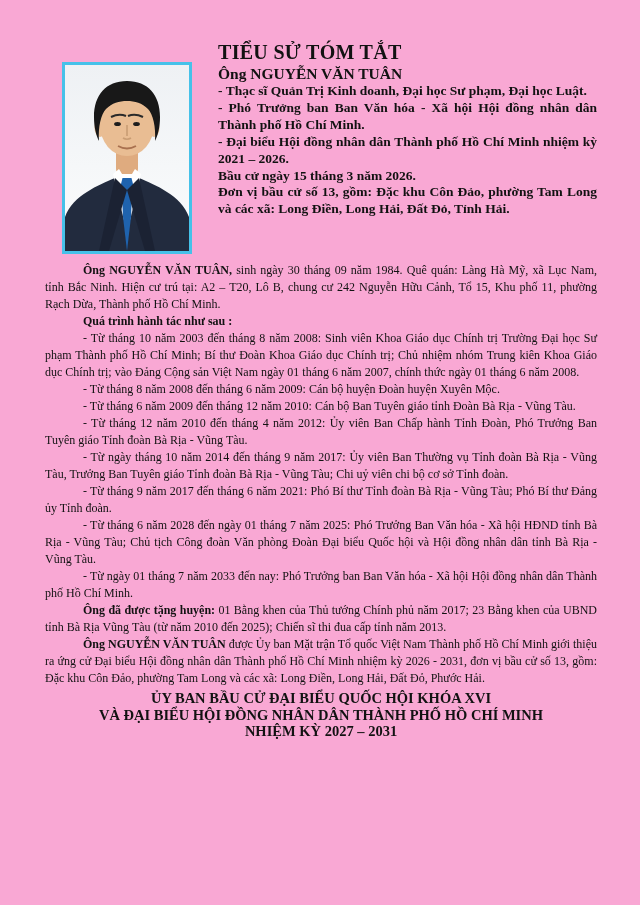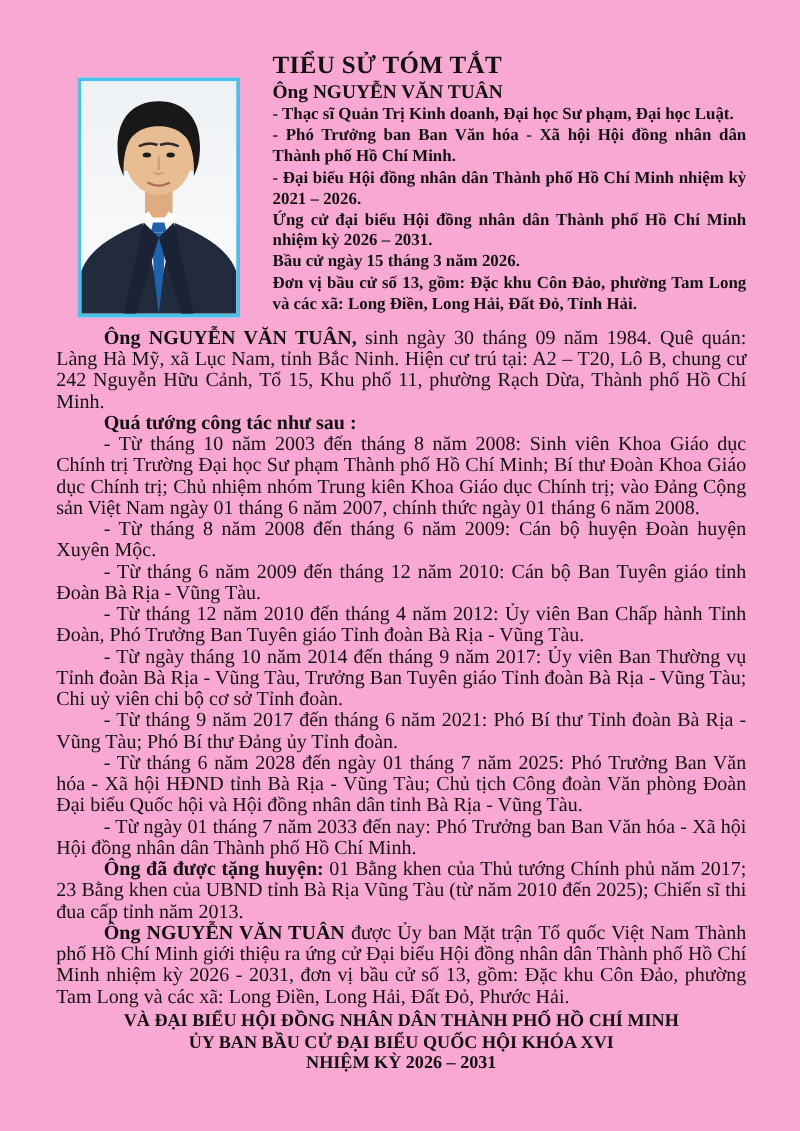--- a/index.html
+++ b/index.html
@@ -33,21 +33,21 @@
     font-size:15.5px; font-weight:bold; line-height:19px;
   }
   .header-line {
     font-size:13.5px; font-weight:bold;
     line-height:16.9px; text-align:justify;
   }
   
   .body-section { margin-top:8px; }
   .para {
     margin:0;
-    font-size:16px; line-height:17px;
+    font-size:12px; line-height:17px;
     text-align:justify;
     text-indent:38px;
   }
   .b { font-weight:bold; }
   
   .footer-section { margin-top:3px; }
   .footer-line {
     text-align:center; font-weight:bold;
     font-size:14.5px; line-height:16.5px;
   }
@@ -103,48 +103,47 @@
       </svg>
     </div>
 
     <div class="header-text">
       <div class="doc-title">TIỂU SỬ TÓM TẮT</div>
       <div class="doc-name">Ông NGUYỄN VĂN TUÂN</div>
       <div>
           <div class="header-line">- Thạc sĩ Quản Trị Kinh doanh, Đại học Sư phạm, Đại học Luật.</div>
           <div class="header-line">- Phó Trưởng ban Ban Văn hóa - Xã hội Hội đồng nhân dân Thành phố Hồ Chí Minh.</div>
           <div class="header-line">- Đại biểu Hội đồng nhân dân Thành phố Hồ Chí Minh nhiệm kỳ 2021 – 2026.</div>
-          <div class="header-line">Ứng cử đại biểu Hội đồng nhân dân Thành phố Hồ Chí Minh nhiệm kỳ 2026 – 2031.</div>
           <div class="header-line">Bầu cử ngày 15 tháng 3 năm 2026.</div>
           <div class="header-line">Đơn vị bầu cử số 13, gồm: Đặc khu Côn Đảo, phường Tam Long và các xã: Long Điền, Long Hải, Đất Đỏ, Tỉnh Hải.</div>
         </div>
     </div>
   </div>
 
   <div class="body-section">
 
     <p class="para"><span class="b">Ông NGUYỄN VĂN TUÂN,</span><span> sinh ngày 30 tháng 09 năm 1984. Quê quán: Làng Hà Mỹ, xã Lục Nam, tỉnh Bắc Ninh. Hiện cư trú tại: A2 – T20, Lô B, chung cư 242 Nguyễn Hữu Cảnh, Tổ 15, Khu phố 11, phường Rạch Dừa, Thành phố Hồ Chí Minh.</span></p>
 
-    <p class="para b">Quá tướng công tác như sau :</p>
+    <p class="para b">Quá trình hành tác như sau :</p>
 
     <div>
         <p class="para">- Từ tháng 10 năm 2003 đến tháng 8 năm 2008: Sinh viên Khoa Giáo dục Chính trị Trường Đại học Sư phạm Thành phố Hồ Chí Minh; Bí thư Đoàn Khoa Giáo dục Chính trị; Chủ nhiệm nhóm Trung kiên Khoa Giáo dục Chính trị; vào Đảng Cộng sản Việt Nam ngày 01 tháng 6 năm 2007, chính thức ngày 01 tháng 6 năm 2008.</p>
         <p class="para">- Từ tháng 8 năm 2008 đến tháng 6 năm 2009: Cán bộ huyện Đoàn huyện Xuyên Mộc.</p>
         <p class="para">- Từ tháng 6 năm 2009 đến tháng 12 năm 2010: Cán bộ Ban Tuyên giáo tỉnh Đoàn Bà Rịa - Vũng Tàu.</p>
         <p class="para">- Từ tháng 12 năm 2010 đến tháng 4 năm 2012: Ủy viên Ban Chấp hành Tỉnh Đoàn, Phó Trưởng Ban Tuyên giáo Tỉnh đoàn Bà Rịa - Vũng Tàu.</p>
         <p class="para">- Từ ngày tháng 10 năm 2014 đến tháng 9 năm 2017: Ủy viên Ban Thường vụ Tỉnh đoàn Bà Rịa - Vũng Tàu, Trưởng Ban Tuyên giáo Tỉnh đoàn Bà Rịa - Vũng Tàu; Chi uỷ viên chi bộ cơ sở Tỉnh đoàn.</p>
         <p class="para">- Từ tháng 9 năm 2017 đến tháng 6 năm 2021: Phó Bí thư Tỉnh đoàn Bà Rịa - Vũng Tàu; Phó Bí thư Đảng ủy Tỉnh đoàn.</p>
         <p class="para">- Từ tháng 6 năm 2028 đến ngày 01 tháng 7 năm 2025: Phó Trưởng Ban Văn hóa - Xã hội HĐND tỉnh Bà Rịa - Vũng Tàu; Chủ tịch Công đoàn Văn phòng Đoàn Đại biểu Quốc hội và Hội đồng nhân dân tỉnh Bà Rịa - Vũng Tàu.</p>
         <p class="para">- Từ ngày 01 tháng 7 năm 2033 đến nay: Phó Trưởng ban Ban Văn hóa - Xã hội Hội đồng nhân dân Thành phố Hồ Chí Minh.</p>
       </div>
 
     <p class="para"><span class="b">Ông đã được tặng huyện:</span><span> 01 Bằng khen của Thủ tướng Chính phủ năm 2017; 23 Bằng khen của UBND tỉnh Bà Rịa Vũng Tàu (từ năm 2010 đến 2025); Chiến sĩ thi đua cấp tỉnh năm 2013.</span></p>
 
     <p class="para"><span class="b">Ông NGUYỄN VĂN TUÂN</span><span> được Ủy ban Mặt trận Tổ quốc Việt Nam Thành phố Hồ Chí Minh giới thiệu ra ứng cử Đại biểu Hội đồng nhân dân Thành phố Hồ Chí Minh nhiệm kỳ 2026 - 2031, đơn vị bầu cử số 13, gồm: Đặc khu Côn Đảo, phường Tam Long và các xã: Long Điền, Long Hải, Đất Đỏ, Phước Hải.</span></p>
   </div>
 
   <div class="footer-section">
+      <div class="footer-line">ỦY BAN BẦU CỬ ĐẠI BIỂU QUỐC HỘI KHÓA XVI</div>
       <div class="footer-line">VÀ ĐẠI BIỂU HỘI ĐỒNG NHÂN DÂN THÀNH PHỐ HỒ CHÍ MINH</div>
-      <div class="footer-line">ỦY BAN BẦU CỬ ĐẠI BIỂU QUỐC HỘI KHÓA XVI</div>
-      <div class="footer-line">NHIỆM KỲ 2026 – 2031</div>
+      <div class="footer-line">NHIỆM KỲ 2027 – 2031</div>
     </div>
 
 </div>
 
 </body></html>

